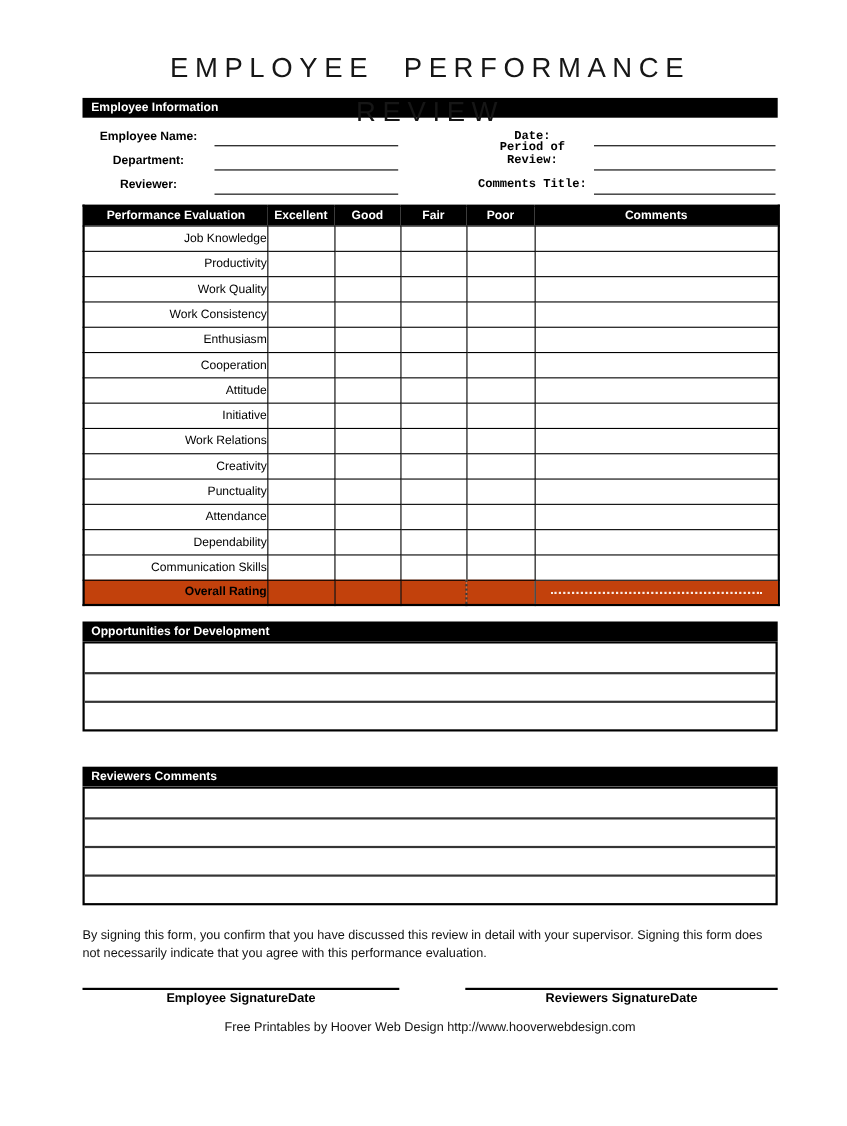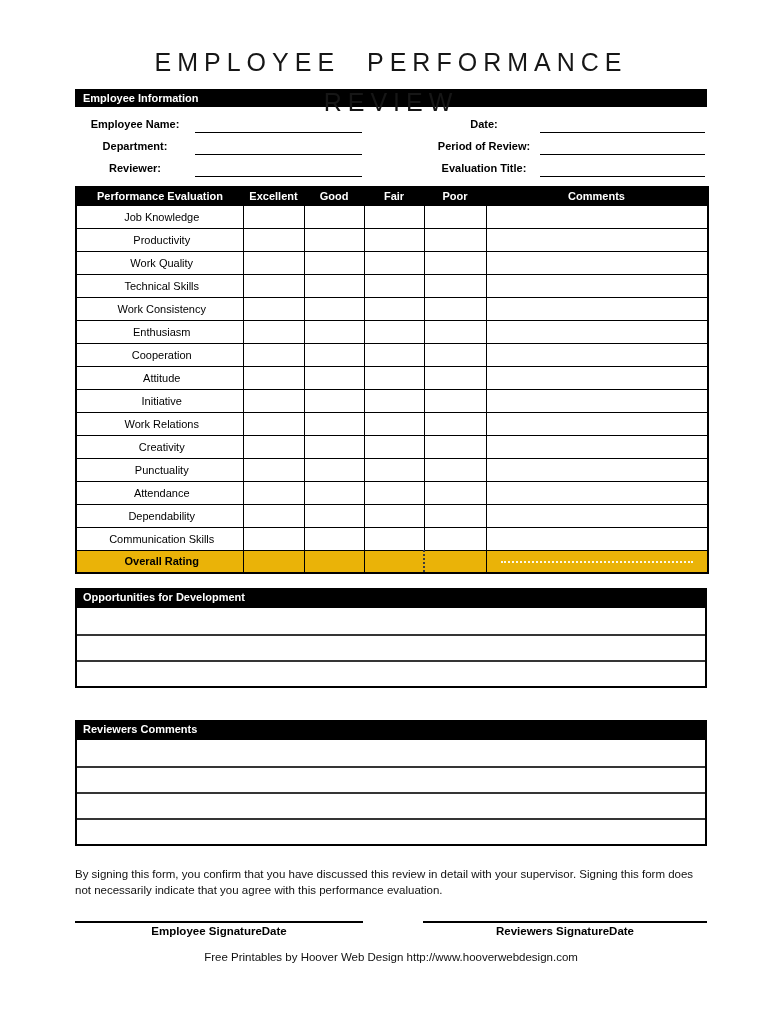--- a/index.html
+++ b/index.html
@@ -41,21 +41,21 @@
     display: flex;
     align-items: center;
     padding-left: 8px;
   }
 
   
   .info-grid { padding-top: 4px; margin-bottom: 9px; }
   .info-row { display: flex; align-items: flex-end; height: 22px; }
   .info-label { font-size: 11px; font-weight: bold; padding-bottom: 3px; text-align: center; }
   .w-left  { width: 120px; }
-  .w-right { width: 112px; }
+  .w-right { width: 112px; font-family: Liberation Mono, monospace; }
   .info-spacer { width: 66px; }
   .info-line {
     border-bottom: 1.5px solid #000;
     height: 18px;
     display: inline-block;
   }
   .line-left  { width: 167px; }
   .line-right { width: 165px; }
 
   
@@ -81,22 +81,22 @@
     padding: 0;
     text-align: center;
     border: none;
   }
   .eval-table td {
     border: 1.5px solid #000;
     height: 23px;
     padding: 0;
     font-size: 11px;
   }
-  .eval-table td.label-cell { padding-left: 4px; text-align: center; }
-  .summary-row td { background: #eab308; }
+  .eval-table td.label-cell { padding-left: 4px; text-align: right; }
+  .summary-row td { background: #c2410c; }
   .summary-row td.label-cell { font-weight: bold; }
   .summary-row td.dotted-left { border-left: 2px dotted #3c3c3c; }
   .summary-row td.summary-comment { position: relative; }
   .dot-leader {
     position: absolute;
     left: 14px; right: 14px; top: 50%;
     border-top: 2px dotted rgba(255,255,255,0.9);
   }
 
   
@@ -164,21 +164,21 @@
       <span class="info-label w-left">Department:</span>
       <span class="info-line line-left"></span>
       <span class="info-spacer"></span>
       <span class="info-label w-right">Period of Review:</span>
       <span class="info-line line-right"></span>
     </div>
     <div class="info-row">
       <span class="info-label w-left">Reviewer:</span>
       <span class="info-line line-left"></span>
       <span class="info-spacer"></span>
-      <span class="info-label w-right">Evaluation Title:</span>
+      <span class="info-label w-right">Comments Title:</span>
       <span class="info-line line-right"></span>
     </div>
   </div>
 
   <table class="eval-table gap-table">
     <colgroup>
       <col class="c-label">
         <col class="c-exc">
         <col class="c-good">
         <col class="c-fair">
@@ -216,28 +216,20 @@
 
     <tr>
       <td class="label-cell">Work Quality</td>
       <td></td>
       <td></td>
       <td></td>
       <td></td>
       <td></td>
     </tr>
 
-    <tr>
-      <td class="label-cell">Technical Skills</td>
-      <td></td>
-      <td></td>
-      <td></td>
-      <td></td>
-      <td></td>
-    </tr>
 
     <tr>
       <td class="label-cell">Work Consistency</td>
       <td></td>
       <td></td>
       <td></td>
       <td></td>
       <td></td>
     </tr>
 

